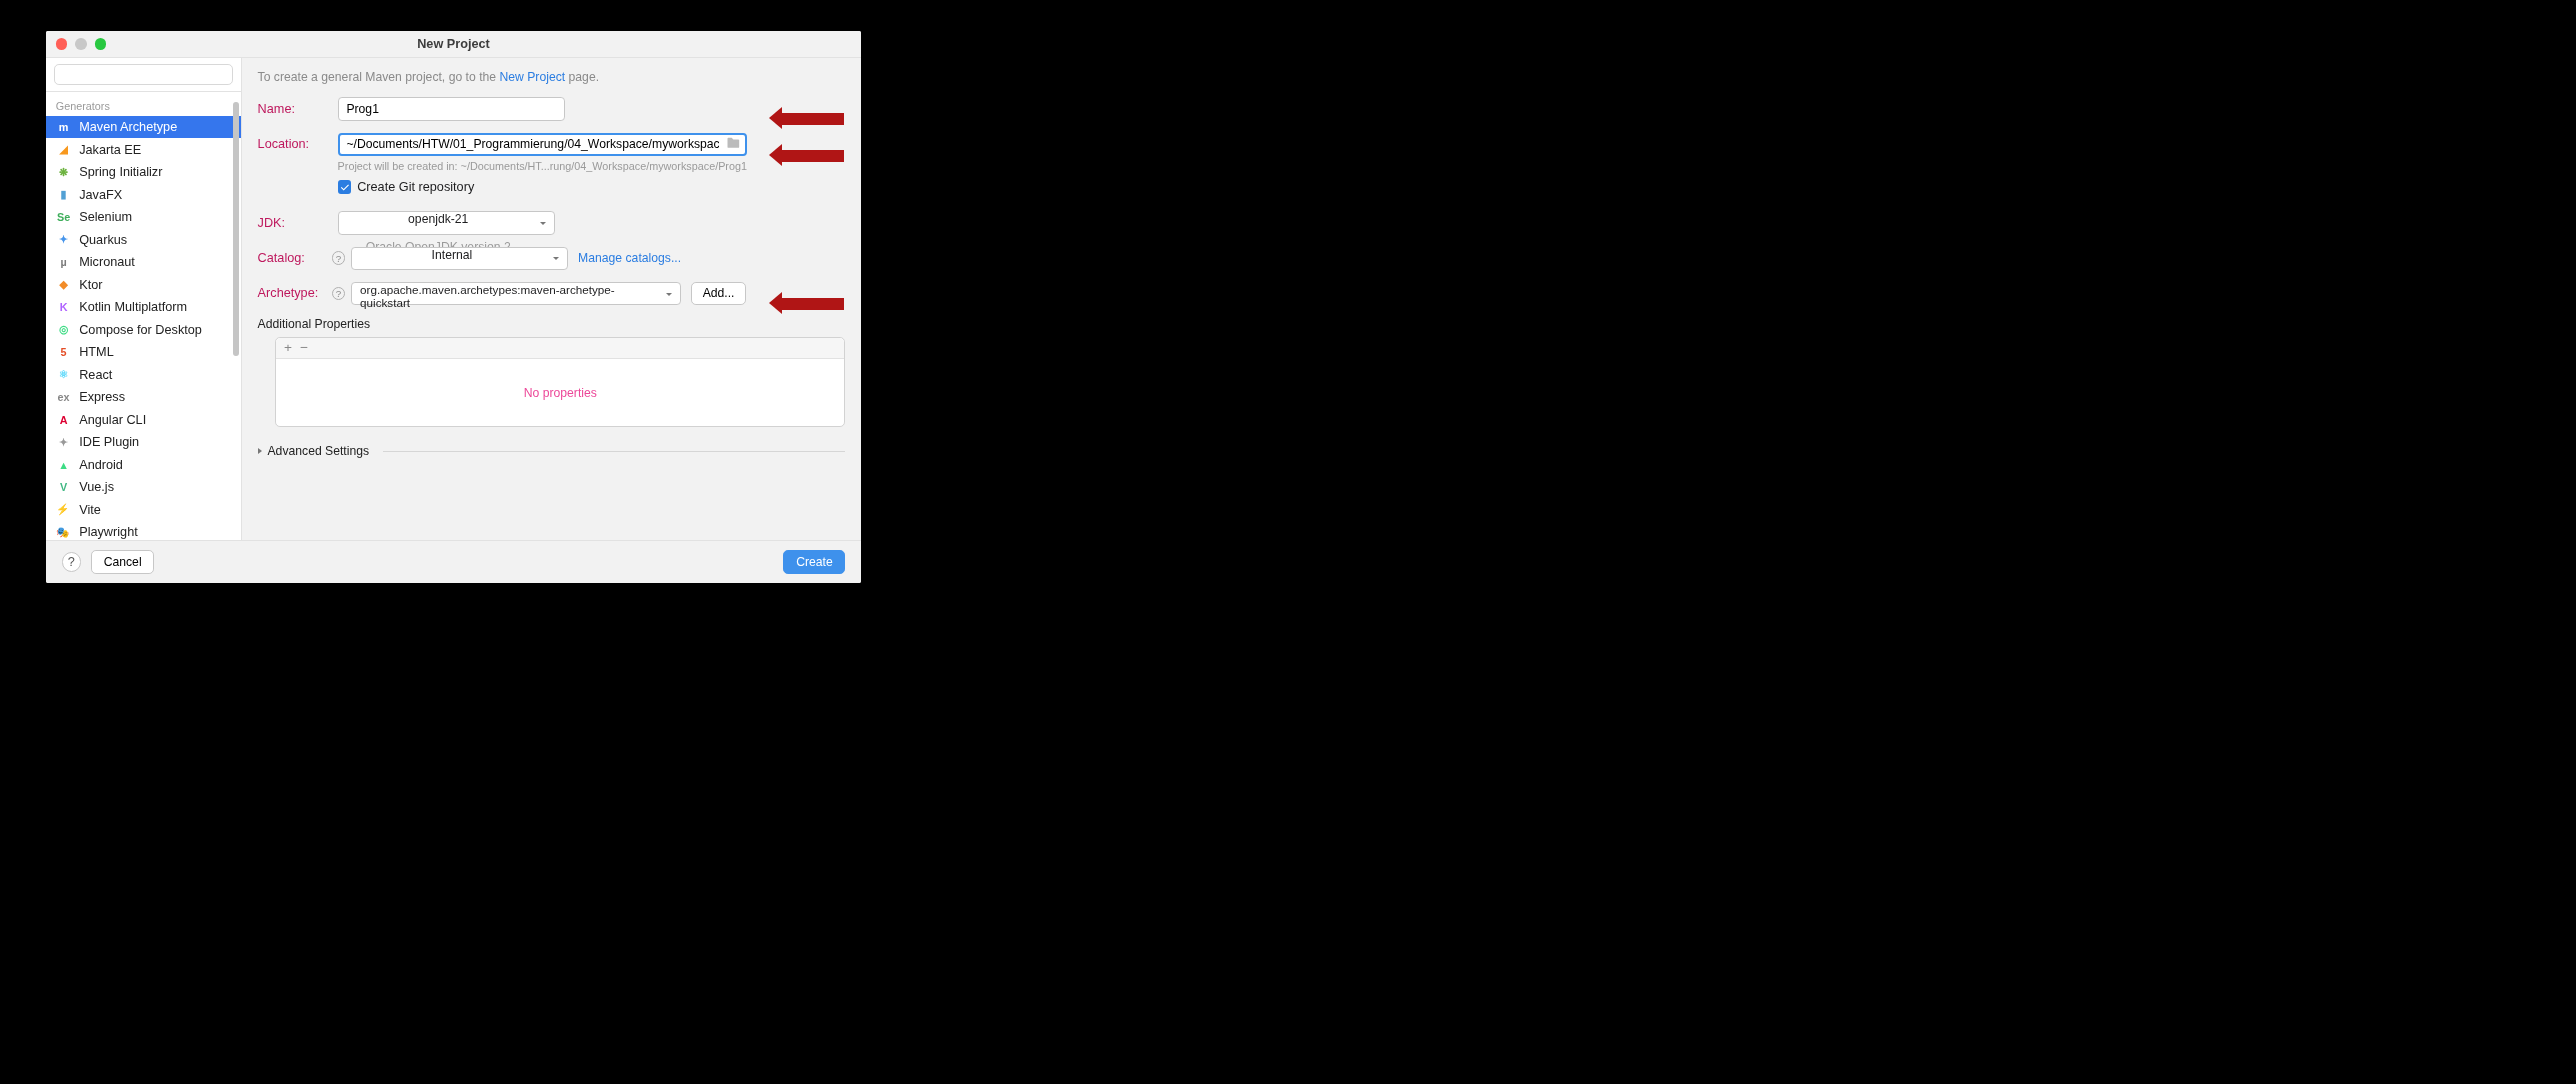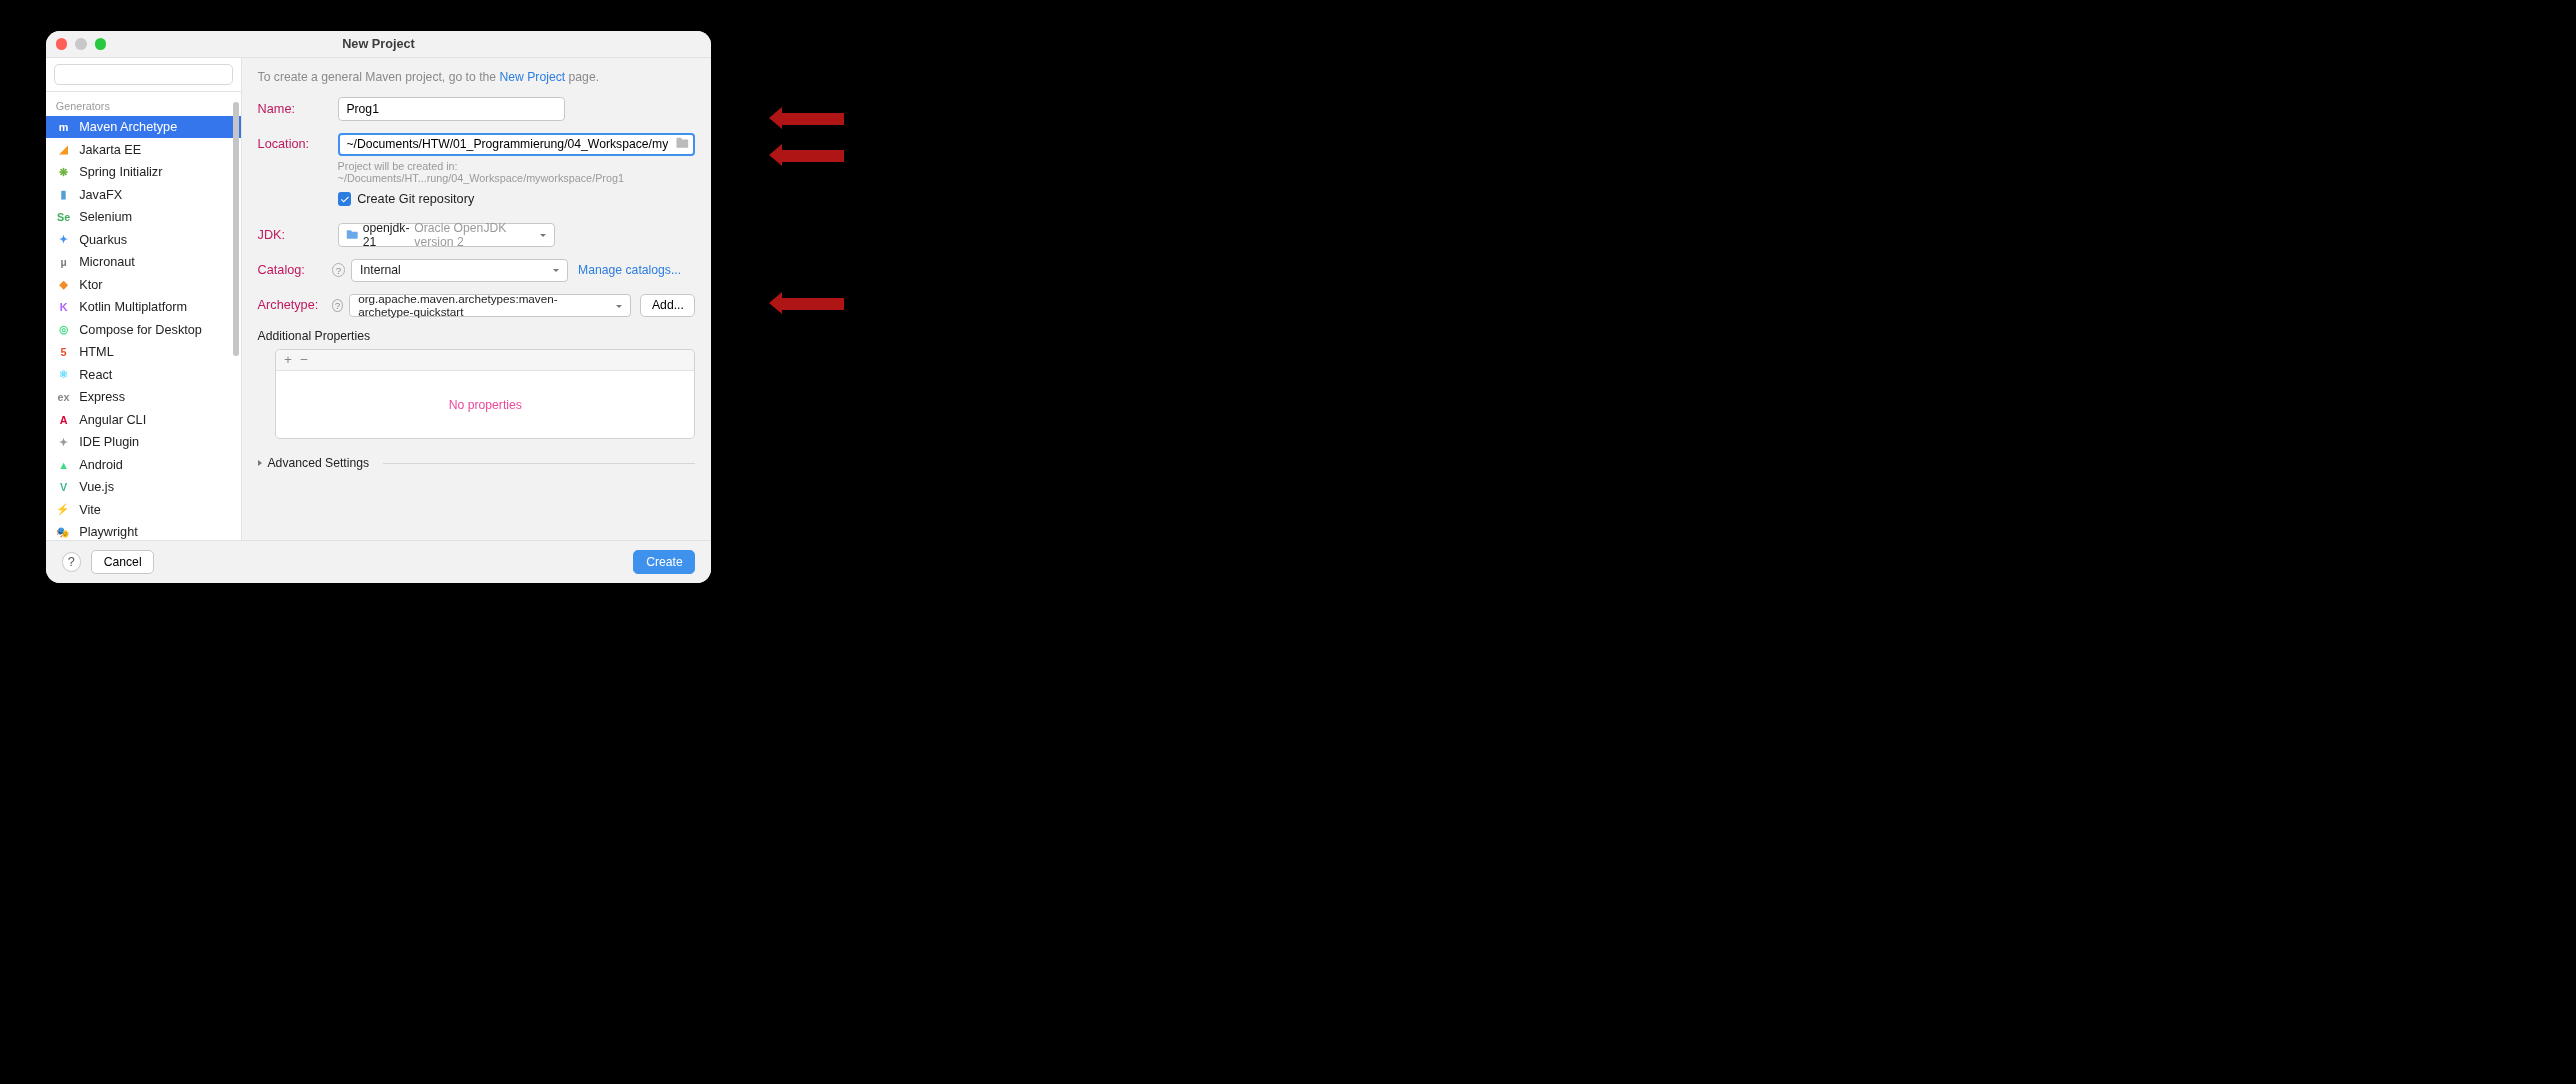--- a/index.html
+++ b/index.html
@@ -9,24 +9,24 @@
     font-size: 12.7px;
     width: 2576px;
     height: 1084px;
     position: relative;
     color: #1d1d1f;
   }
   .window {
     position: absolute;
     left: 46px;
     top: 31px;
-    width: 665px;
+    width: 815px;
     height: 552px;
     background: #f2f2f2;
-    border-radius: 14px;
+    border-radius: 2px;
     box-shadow: 0 9.8px 39px rgba(0,0,0,.45);
     display: flex;
     flex-direction: column;
     overflow: hidden;
   }
   .titlebar {
     height: 27px;
     display: flex;
     align-items: center;
     position: relative;
@@ -96,21 +96,21 @@
     font-size: 9.8px; color: #8a8a8a; margin-left: -5.9px; margin-right: 5.9px;
   }
   .text-input {
     height: 23.5px; border: 1px solid #c7c7c7; border-radius: 3.9px;
     padding: 0 7.8px; font-size: 12.2px; background: #fff;
   }
   .text-input.focused { border: 2px solid #3e91ec; padding: 0 6.8px; }
   .dropdown {
     height: 23.5px; border: 1px solid #c7c7c7; border-radius: 3.9px;
     background: #fff; padding: 0 23.5px 0 7.8px; font-size: 12.2px;
-    display: flex; align-items: center; position: relative; cursor: pointer;
+    display: flex; align-items: center; position: relative; cursor: pointer; flex-direction: column;
   }
   .dropdown::after {
     content: ""; position: absolute; right: 7.8px; top: 9.8px;
     border-left: 3.9px solid transparent; border-right: 3.9px solid transparent;
     border-top: 3.9px solid #777;
   }
   .dropdown .gray { color: #9a9a9a; }
   .browse-ic {
     position: absolute; right: 5.9px; top: 4.9px;
     width: 14.7px; height: 11.7px; color: #bbb;

